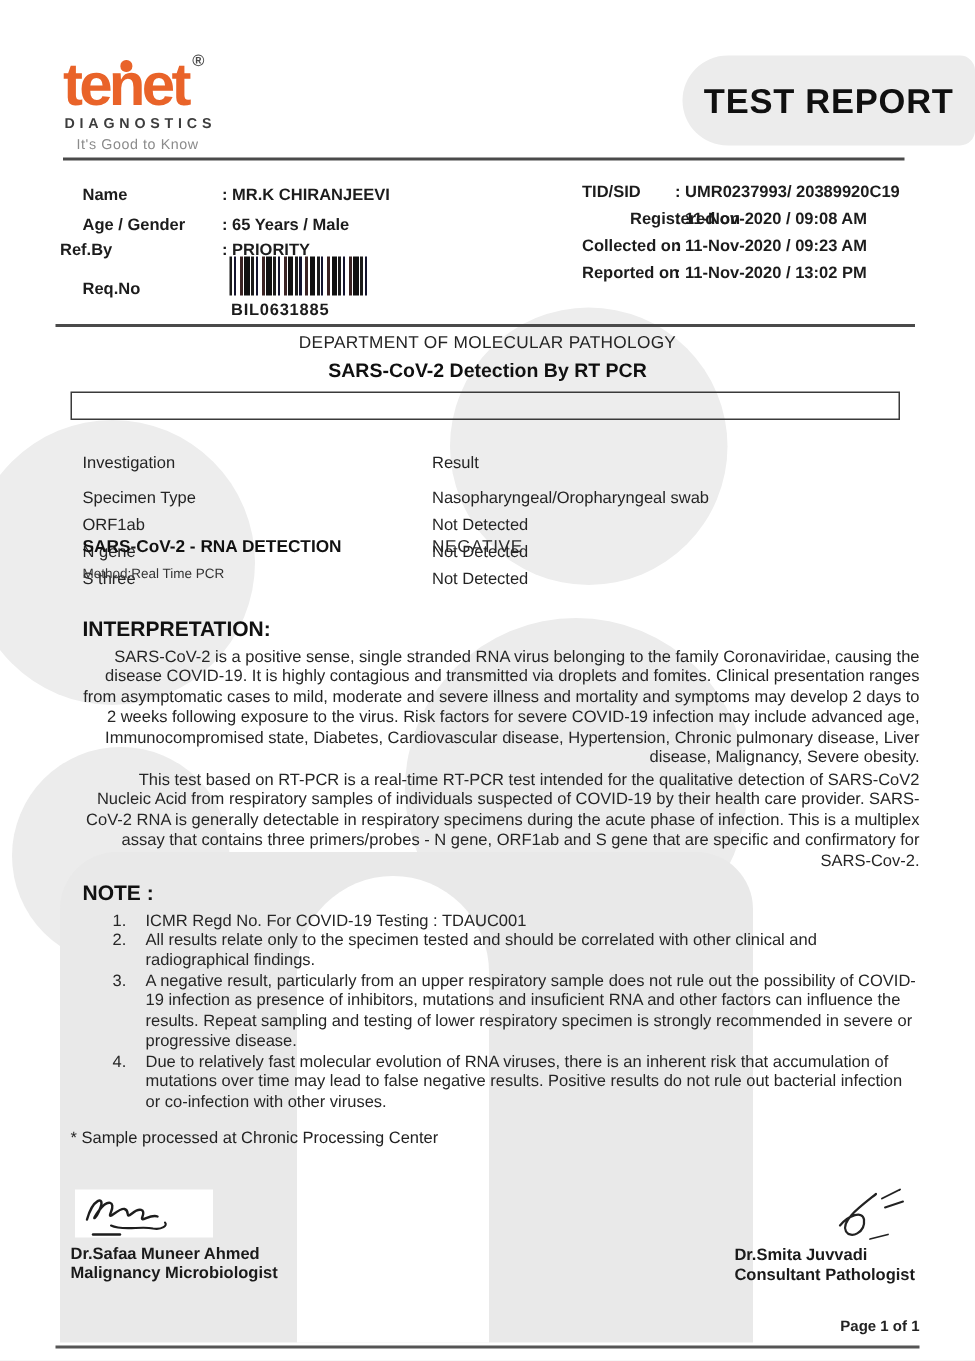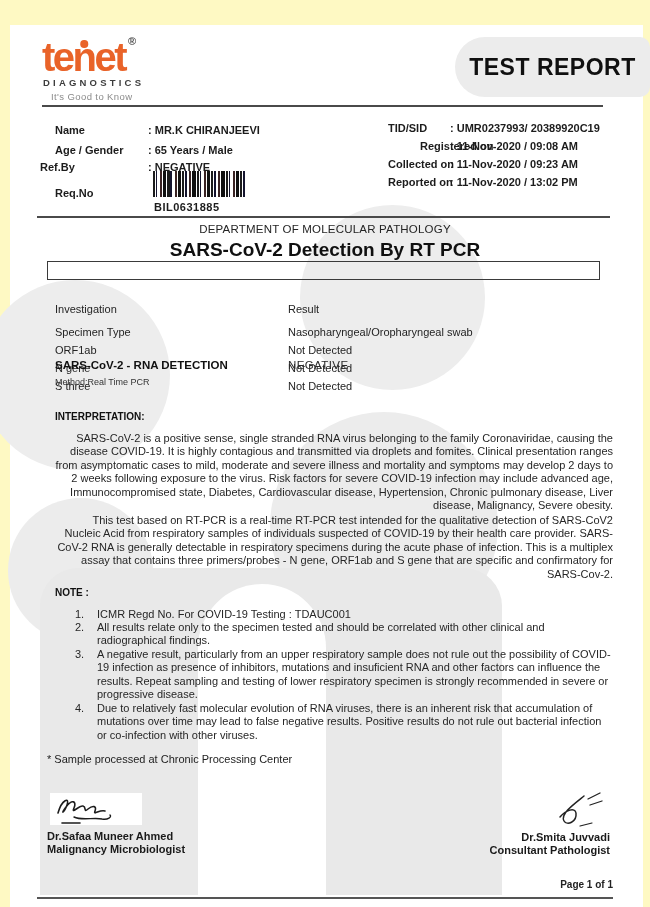--- a/index.html
+++ b/index.html
@@ -1,17 +1,17 @@
 <!DOCTYPE html>
 <html><head>
 <meta charset="utf-8">
 <style>
   html,body{margin:0;padding:0;}
   body{font-family:"Liberation Sans", sans-serif; background:#d8d8d8;}
-  #stage{position:relative;width:650px;height:907px;background:#fef9c3;overflow:hidden;margin:0 auto;}
+  #stage{position:relative;width:650px;height:907px;background:#ffffff;overflow:hidden;margin:0 auto;}
   
   #page{position:absolute;left:10px;top:25px;right:7px;bottom:0;background:#ffffff;z-index:0;}
   
   .wm{position:absolute;z-index:1;}
   .wm-circle{border-radius:50%;background:#ededed;}
   #wm-c1{left:-20px;top:280px;width:190px;height:190px;}
   #wm-c2{left:300px;top:205px;width:185px;height:185px;}
   #wm-c3{left:270px;top:412px;width:228px;height:228px;background:#ececec;}
   #wm-c4{left:8px;top:498px;width:145px;height:145px;background:#ececec;}
   #wm-n{left:40px;top:568px;width:462px;height:327px;background:#e9e9e9;border-radius:38px 38px 0 0;}
@@ -36,21 +36,21 @@
   
   .info{font-size:11px;font-weight:bold;color:#1c1c1c;white-space:nowrap;}
   
   #res-headbox{left:47px;top:261px;width:553px;height:19px;border:1.5px solid #3a3a3a;box-sizing:border-box;}
   .res-col1{left:55px;}
   .res-col2{left:288px;}
   .res-text{font-size:11px;color:#242424;white-space:nowrap;margin-top:40px;}
   .bold-row{font-size:11.5px;font-weight:bold;color:#111;}
   #res-final-value{font-size:11.5px;letter-spacing:.4px;color:#2a2a2a;}
   #res-method{font-size:9px;color:#333;}
-  .section-head{font-size:10px;font-weight:bold;color:#111;}
+  .section-head{font-size:14px;font-weight:bold;color:#111;}
   .para{font-size:11px;line-height:13.4px;color:#262626;text-align:right;}
   
   .note-item{display:flex;font-size:11px;line-height:13.4px;color:#262626;}
   .note-num{width:22px;flex:0 0 22px;}
   .note-text{width:516px;}
   
   .sig-name{font-size:11px;font-weight:bold;color:#1a1a1a;line-height:13px;}
   #footer-page{font-size:10px;font-weight:bold;color:#222;}
   .barcode{background:repeating-linear-gradient(90deg,#1b1b1b 0 2px,#fff 2px 3px,#14142e 3px 4.5px,#fff 4.5px 7px,#3a2323 7px 9px,#fff 9px 10px,#101010 10px 13.5px,#fff 13.5px 14.5px);}
 </style>
@@ -75,38 +75,38 @@
     <span id="banner-label">TEST REPORT</span>
   </div>
 
   <div class="ct rule" id="rule1"></div>
 
   <div class="ct info" style="left:55px;top:124px;">Name</div>
   <div class="ct info" style="left:148px;top:124px;">: MR.K CHIRANJEEVI</div>
   <div class="ct info" style="left:55px;top:144px;">Age / Gender</div>
   <div class="ct info" style="left:148px;top:144px;">: 65 Years / Male</div>
   <div class="ct info" style="left:40px;top:161px;">Ref.By</div>
-  <div class="ct info" style="left:148px;top:161px;">: NEGATIVE</div>
+  <div class="ct info" style="left:148px;top:161px;">: PRIORITY</div>
   <div class="ct info" style="left:55px;top:187px;">Req.No</div>
   <div class="ct barcode" style="left:153px;top:171px;width:92px;height:26px;"></div>
   <div class="ct info" style="left:154px;top:201px;letter-spacing:.5px;">BIL0631885</div>
 
   <div class="ct info" style="left:388px;top:122px;">TID/SID</div>
   <div class="ct info" style="left:450px;top:122px;">: UMR0237993/ 20389920C19</div>
   <div class="ct info" style="left:388px;top:140px;padding-left:32px;">Registered on</div>
   <div class="ct info" style="left:450px;top:140px;">: 11-Nov-2020 / 09:08 AM</div>
   <div class="ct info" style="left:388px;top:158px;">Collected on</div>
   <div class="ct info" style="left:450px;top:158px;">: 11-Nov-2020 / 09:23 AM</div>
   <div class="ct info" style="left:388px;top:176px;">Reported on</div>
   <div class="ct info" style="left:450px;top:176px;">: 11-Nov-2020 / 13:02 PM</div>
 
   <div class="ct rule" id="rule2"></div>
 
   <div class="ct" style="left:40px;right:40px;top:223px;text-align:center;font-size:11.5px;letter-spacing:.2px;color:#242424;">DEPARTMENT OF MOLECULAR PATHOLOGY</div>
-  <div class="ct" style="left:40px;right:40px;top:239px;text-align:center;font-size:19px;font-weight:bold;color:#101010;">SARS-CoV-2 Detection By RT PCR</div>
+  <div class="ct" style="left:40px;right:40px;top:239px;text-align:center;font-size:13px;font-weight:bold;color:#101010;">SARS-CoV-2 Detection By RT PCR</div>
 
   <div class="ct" id="res-headbox"></div>
   <div class="ct res-text res-col1" style="top:263px;">Investigation</div>
   <div class="ct res-text res-col2" style="top:263px;">Result</div>
 
   <div class="ct res-text res-col1" style="top:286px;">Specimen Type</div>
   <div class="ct res-text res-col2" style="top:286px;">Nasopharyngeal/Oropharyngeal swab</div>
   <div class="ct res-text res-col1" style="top:304px;">ORF1ab</div>
   <div class="ct res-text res-col2" style="top:304px;">Not Detected</div>
   <div class="ct res-text res-col1" style="top:322px;">N gene</div>
@@ -153,20 +153,20 @@
   <div class="ct sig-name" style="left:47px;top:843px;">Malignancy Microbiologist</div>
 
   <div class="ct" style="left:532px;top:790px;width:80px;height:40px;">
     <svg width="80" height="40" viewBox="0 0 80 40">
       <path d="M52 6 C42 14 28 24 32 31 C35 36 45 32 44 23 C43 17 34 20 28 27" stroke="#222" stroke-width="1.5" fill="none" stroke-linecap="round"></path>
       <path d="M56 9 L68 3" stroke="#222" stroke-width="1.3" fill="none" stroke-linecap="round"></path>
       <path d="M58 15 L70 11" stroke="#222" stroke-width="1.3" fill="none" stroke-linecap="round"></path>
       <path d="M48 36 L60 33" stroke="#222" stroke-width="1.2" fill="none" stroke-linecap="round"></path>
     </svg>
   </div>
-  <div class="ct" style="right:40px;top:831px;text-align:right;">
+  <div class="ct" style="right:40px;top:831px;">
     <div class="sig-name">Dr.Smita Juvvadi</div>
     <div class="sig-name">Consultant Pathologist</div>
   </div>
 
   <div class="ct" id="footer-page" style="right:37px;top:879px;">Page 1 of 1</div>
   <div class="ct rule" id="rule3"></div>
 </div>
 
 </body></html>

